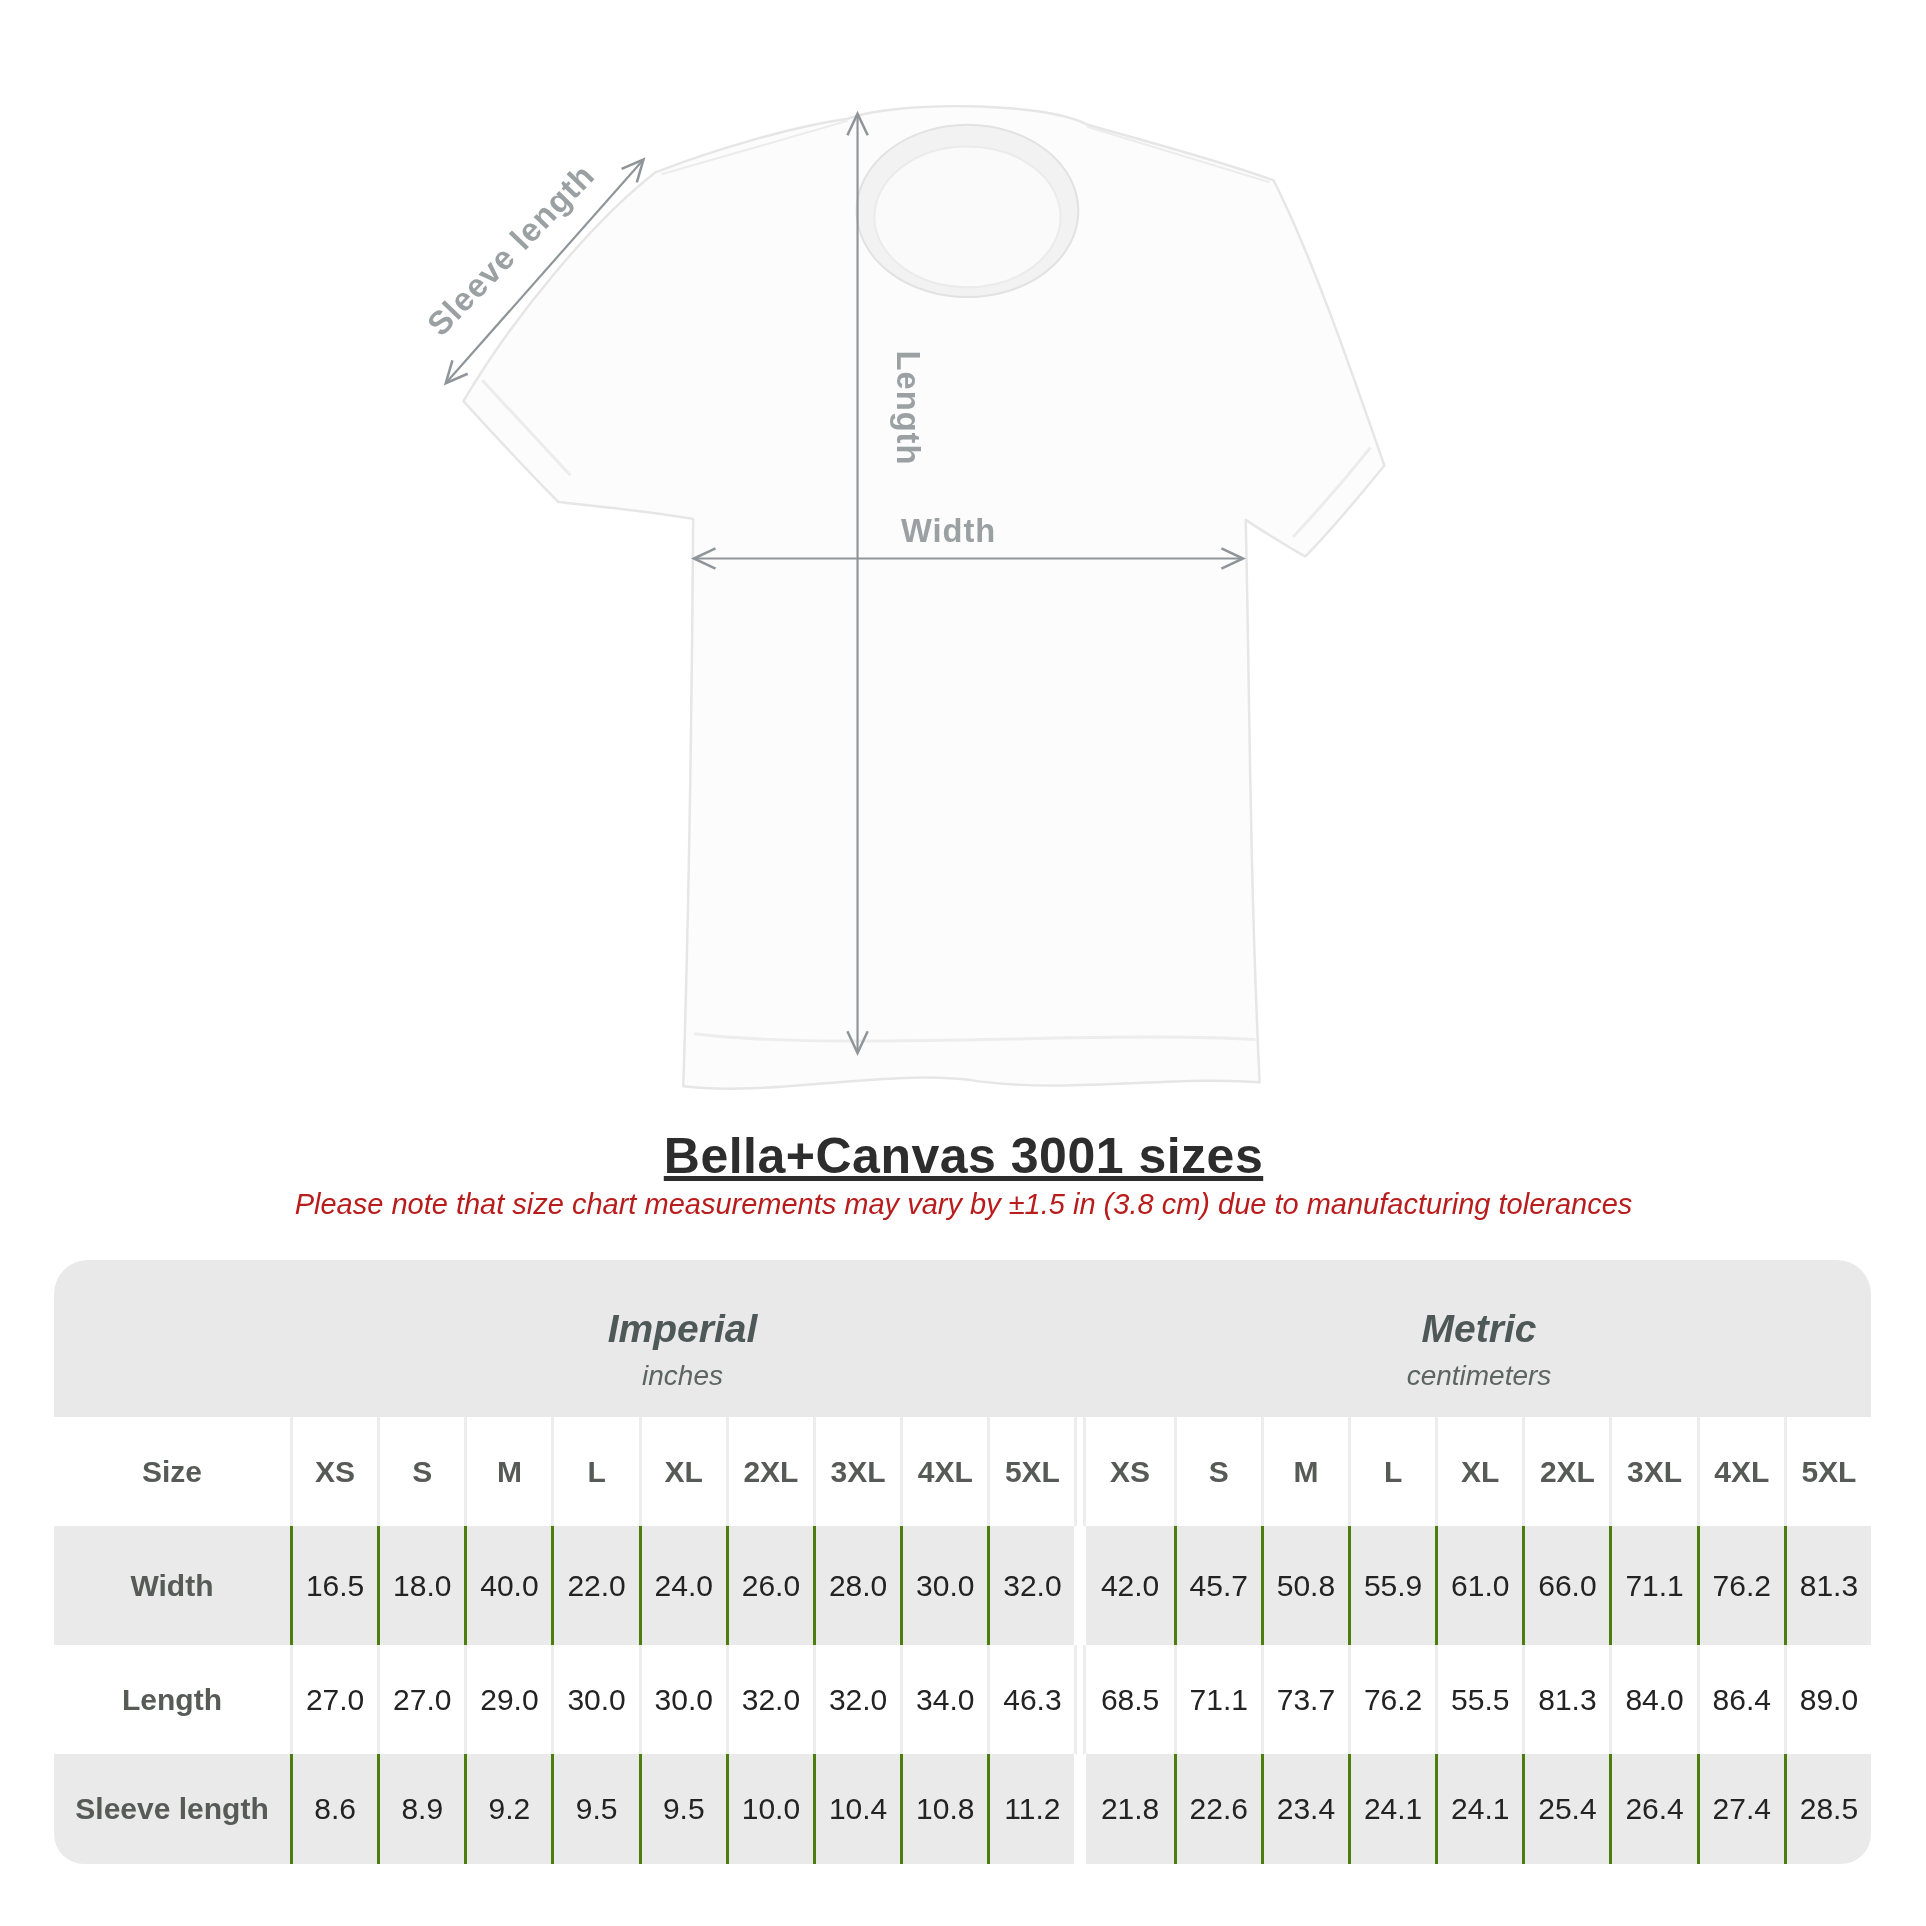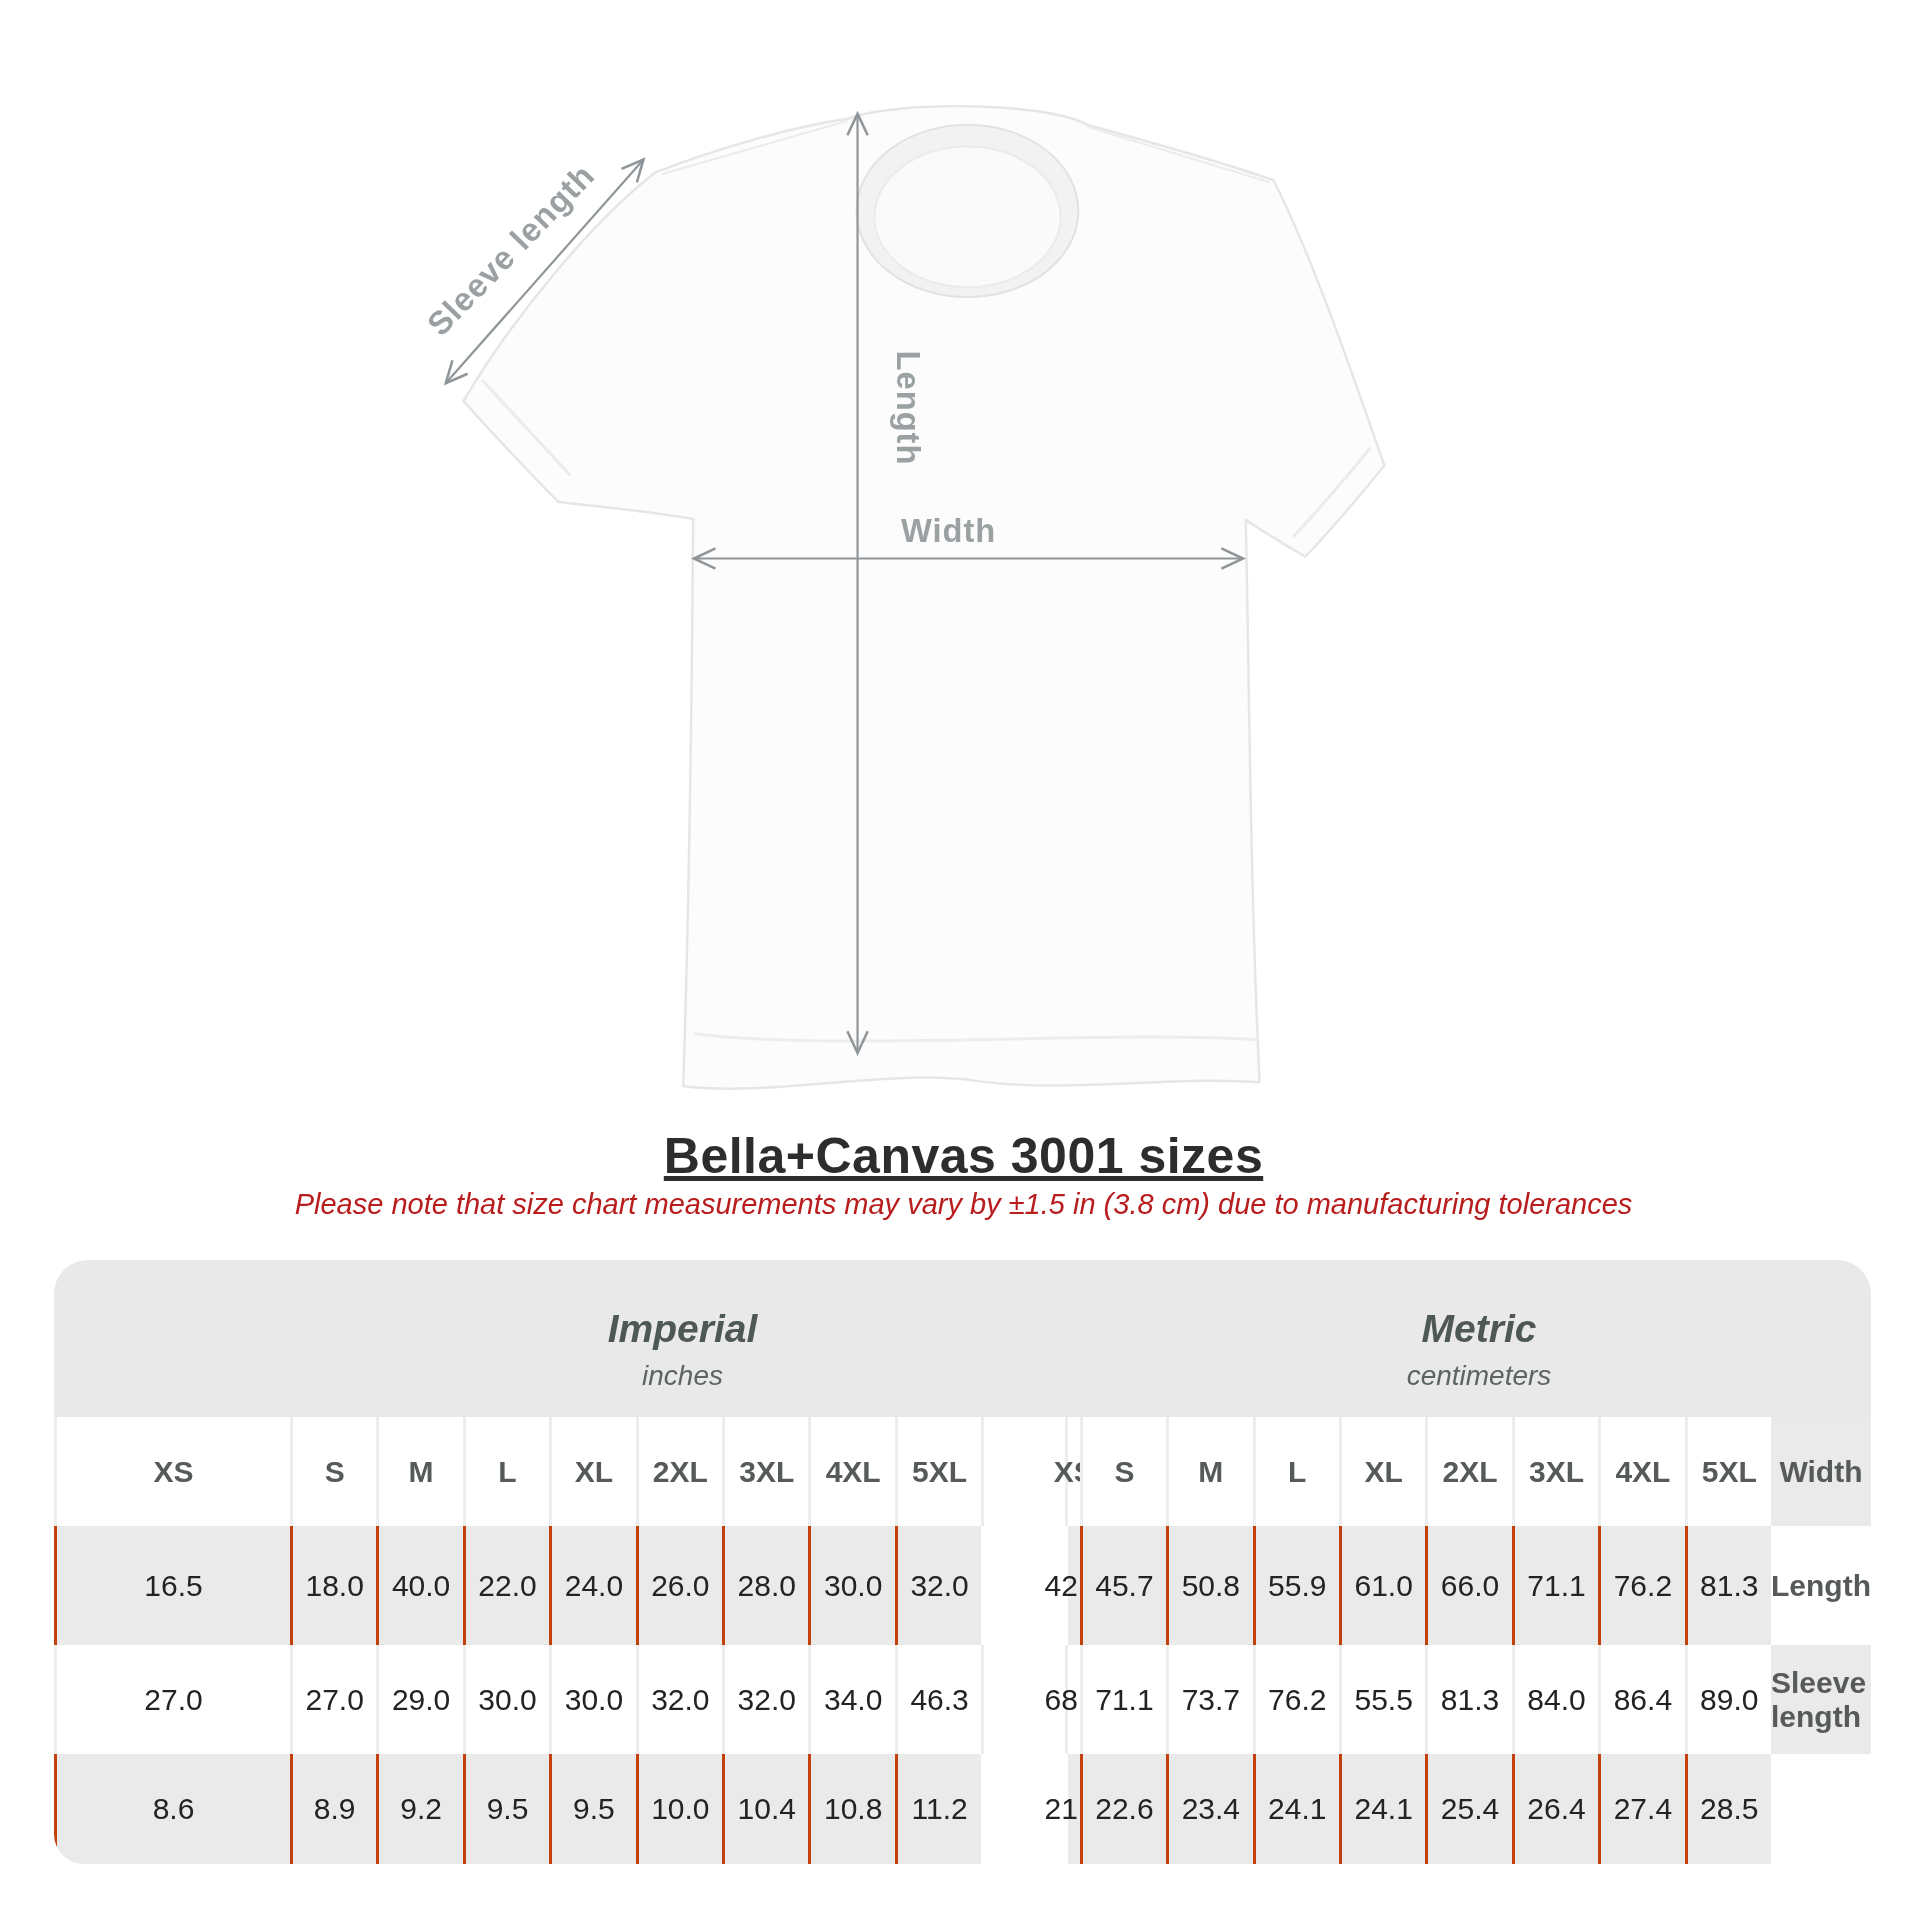--- a/index.html
+++ b/index.html
@@ -50,21 +50,21 @@
   .band-cell.met{left:1033px;width:784px;}
   .u-label{font-size:39px;font-weight:700;font-style:italic;color:#4e5856;}
   .u-sub{font-size:28px;font-style:italic;color:#5c6562;}
   .t-grid{
     display:grid;
     grid-template-columns:236px repeat(9,1fr) 12px repeat(9,1fr);
     grid-template-rows:109px 119px 109px 110px;
   }
   .c{display:flex;align-items:center;justify-content:center;}
   .w{background:#ffffff;border-left:3px solid #ededed;}
-  .g{background:#eaeaea;border-left:3px solid #c2410c;}
+  .g{background:#eaeaea;border-left:3px solid #4d7c0f;}
   .first{border-left:none;}
   .mf{border-left:none;}
   .gut{background:#ffffff;}
   .g.gut{border-left:none;}
   .w.gut{border-left:3px solid #ededed;border-right:3px solid #ededed;}
   .lab{font-weight:700;color:#565b58;font-size:30px;}
   .val{color:#232323;font-size:30px;}
 </style>
 </head>
 <body>
@@ -123,20 +123,21 @@
       <div class="band-cell imp">
         <div class="u-label">Imperial</div>
         <div class="u-sub">inches</div>
       </div>
       <div class="band-cell met">
         <div class="u-label">Metric</div>
         <div class="u-sub">centimeters</div>
       </div>
     </div>
     <div class="t-grid">
+        <div class="c w lab first">Size</div>
         <div class="c w lab if">XS</div>
         <div class="c w lab">S</div>
         <div class="c w lab">M</div>
         <div class="c w lab">L</div>
         <div class="c w lab">XL</div>
         <div class="c w lab">2XL</div>
         <div class="c w lab">3XL</div>
         <div class="c w lab">4XL</div>
         <div class="c w lab">5XL</div>
         <div class="c w gut"></div>

